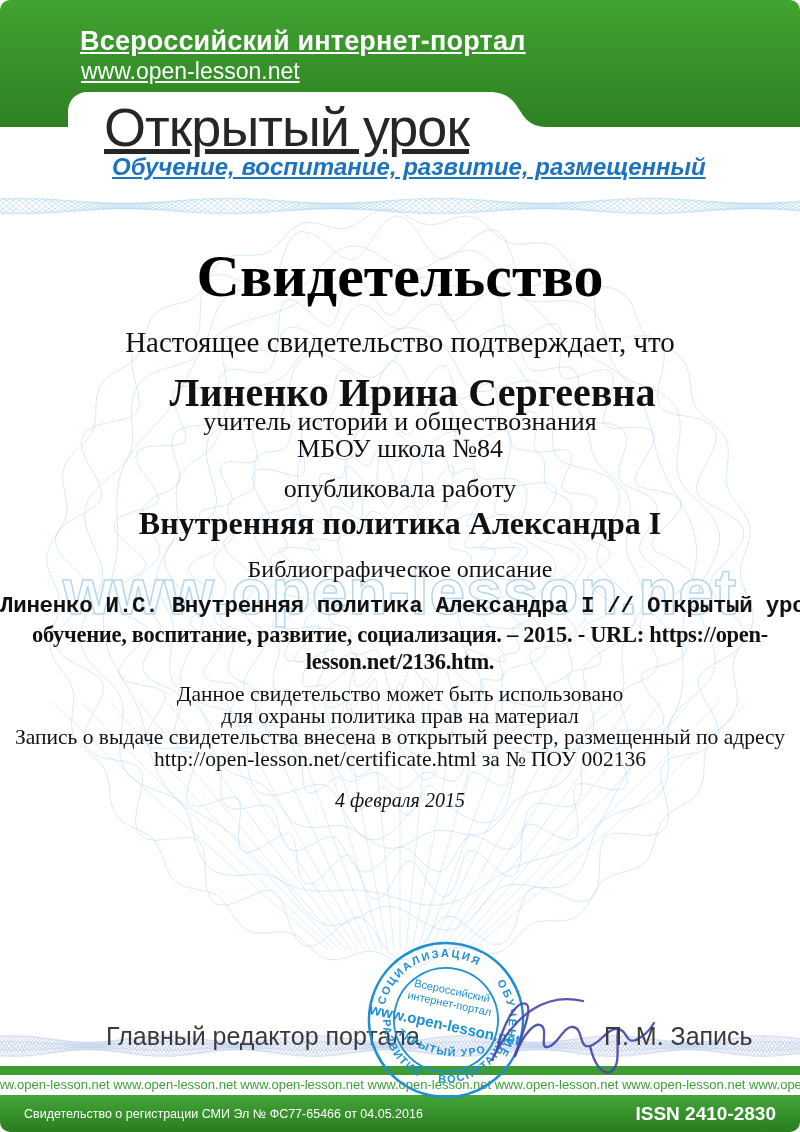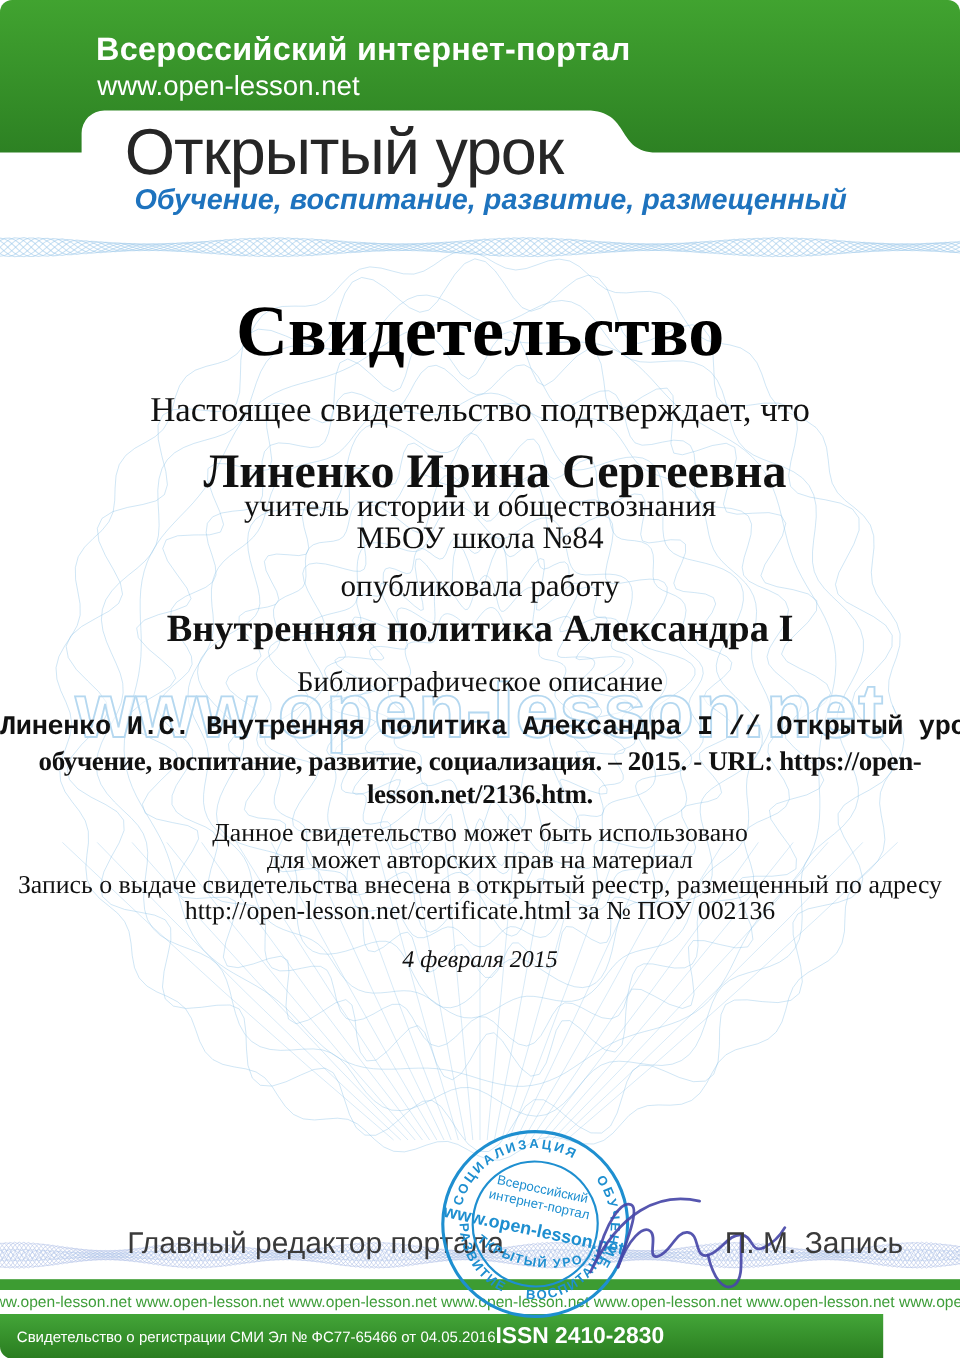--- a/index.html
+++ b/index.html
@@ -2,21 +2,21 @@
 <html><head>
 <meta charset="utf-8">
 <style>
   html,body{margin:0;padding:0;background:#fff;}
   .page{position:relative;width:800px;height:1132px;background:#fff;overflow:hidden;
         border-radius:10px;font-family:"Liberation Sans",sans-serif;}
   svg{display:block;}
   .bg-art{position:absolute;left:0;top:0;z-index:1;pointer-events:none;}
   
   .header-svg{position:absolute;left:0;top:0;z-index:5;}
-  .hdr-text{position:absolute;z-index:6;color:#fff;}
+  .hdr-text{position:absolute;z-index:6;color:#fff;text-decoration:underline;}
   .portal-title{left:80px;top:26px;font-size:27px;font-weight:bold;letter-spacing:.2px;}
   .portal-url{left:81px;top:58px;font-size:23px;font-weight:400;}
   .logo-title{left:104px;top:96px;font-size:54px;color:#262626;letter-spacing:-1px;z-index:7;}
   .logo-subtitle{left:112px;top:153px;font-size:24px;font-style:italic;font-weight:bold;color:#1e73be;z-index:7;}
   
   .content{position:absolute;inset:0;z-index:10;pointer-events:none;}
   .cline{position:absolute;left:0;right:0;text-align:center;color:#111;
          font-family:"Liberation Serif","DejaVu Serif",serif;white-space:nowrap;}
   .cert-title{top:242px;font-size:60px;font-weight:bold;color:#000;}
   .cert-intro{top:326px;font-size:29px;}
@@ -31,23 +31,23 @@
   .use-line{font-size:21.5px;}
   .use1{top:682px;} .use2{top:703.5px;} .use3{top:725px;} .use4{top:746.5px;}
   .issue-date{top:789px;font-size:20px;font-style:italic;}
   
   .sig-label{position:absolute;left:106px;top:1022px;font-size:25px;color:#3a3a3a;z-index:12;}
   .sig-name{position:absolute;left:604px;top:1022px;font-size:25px;color:#3a3a3a;z-index:22;}
   
   .footer-strip{position:absolute;left:0;top:1066px;width:800px;height:9px;background:#3d9c32;z-index:8;}
   .footer-url-band{position:absolute;left:0;top:1075px;width:800px;height:20px;background:#fff;z-index:8;overflow:hidden;}
   .footer-url-row{position:absolute;left:-14px;top:0;white-space:nowrap;font-size:13px;line-height:20px;color:#3f9e3a;}
-  .footer-band{position:absolute;left:0;top:1095px;width:736px;height:37px;z-index:8;
+  .footer-band{position:absolute;left:0;top:1095px;width:800px;height:37px;z-index:8;
                background:linear-gradient(to bottom,#43a538,#2a7d20);
-               display:flex;align-items:center;padding:0 14px;box-sizing:border-box;}
+               display:flex;align-items:center;justify-content:space-between;padding:0 24px;box-sizing:border-box;}
   .footer-reg{color:#fff;font-size:12.5px;}
   .footer-issn{color:#fff;font-size:19px;font-weight:bold;}
   
   .overlay{position:absolute;left:0;top:0;z-index:20;pointer-events:none;}
   .stamp-text{fill:#1e8fd0;font-family:"Liberation Sans",sans-serif;}
 </style>
 </head>
 <body>
 
 <div class="page">
@@ -147,21 +147,21 @@
     <div class="cline rec-name">Линенко Ирина Сергеевна</div>
     <div class="cline rec-role">учитель истории и обществознания</div>
     <div class="cline rec-school">МБОУ школа №84</div>
     <div class="cline act-line">опубликовала работу</div>
     <div class="cline work-title">Внутренняя политика Александра I</div>
     <div class="cline bib-label">Библиографическое описание</div>
     <div class="cline bib-line bib1">Линенко И.С. Внутренняя политика Александра I // Открытый урок:</div>
     <div class="cline bib-line bib2">обучение, воспитание, развитие, социализация. – 2015. - URL: https://open-</div>
     <div class="cline bib-line bib3">lesson.net/2136.htm.</div>
     <div class="cline use-line use1">Данное свидетельство может быть использовано</div>
-    <div class="cline use-line use2">для может авторских прав на материал</div>
+    <div class="cline use-line use2">для охраны политика прав на материал</div>
     <div class="cline use-line use3">Запись о выдаче свидетельства внесена в открытый реестр, размещенный по адресу</div>
     <div class="cline use-line use4">http://open-lesson.net/certificate.html за № ПОУ 002136</div>
     <div class="cline issue-date">4 февраля 2015</div>
   </div>
 
   <div class="sig-label">Главный редактор портала</div>
   <div class="sig-name">П. М. Запись</div>
 
   <div class="footer-strip"></div>
   <div class="footer-url-band">

